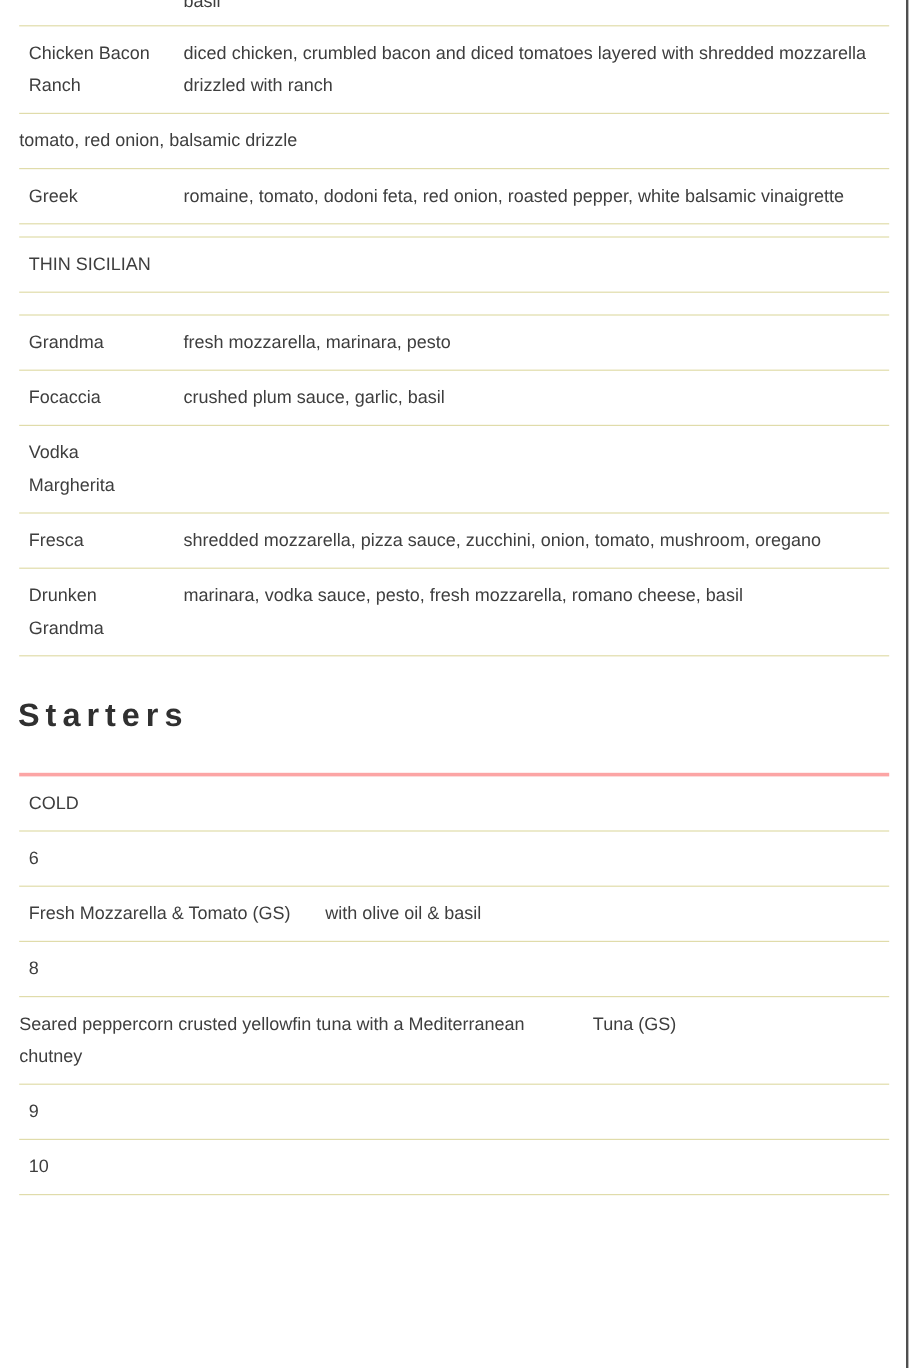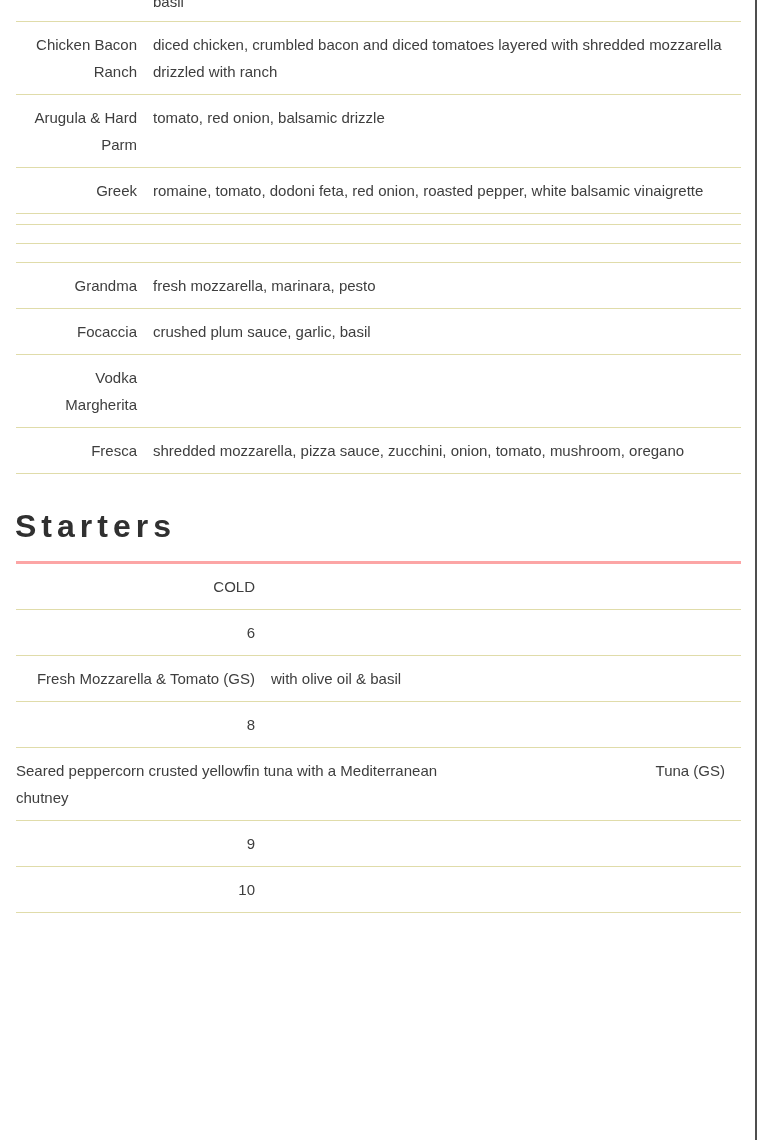--- a/index.html
+++ b/index.html
@@ -23,37 +23,36 @@
   }
   .row.top-border { border-top:3px solid #fca5a5; }
   .cell {
     padding:9px 0 9px 8px;
     line-height:27px;
   }
   .cell.name {
     width:137px;
     flex:none;
     padding-right:16px;
-    text-align:right;
   }
   .cell.desc {
     flex:1;
     padding-left:0;
   }
   .starters-table .cell.name { width:255px; }
   .row.partial-top { height:22px; overflow:hidden; }
   .row.partial-top .cell { padding-top:0; margin-top:-12px; }
   .row.spacer { height:11px; }
   .row.partial-bottom .cell { padding-top:9px; }
   h1.section-heading {
-    font-size:32px;
+    font-size:27px;
     font-weight:700;
     letter-spacing:5px;
     color:#303030;
-    margin:34px 0 16px -1px;
+    margin:34px 0 32px -1px;
   }
   .scrollbar-track {
     position:fixed;
     top:0; right:0;
     width:15px; height:100%;
     background:#ffffff;
   }
   .scrollbar-thumb {
     position:absolute;
     top:0; left:0;
@@ -74,35 +73,35 @@
         <div class="cell desc">basil</div>
       </div>
 
       <div class="row">
         <div class="cell name">Chicken Bacon Ranch</div>
         <div class="cell desc">diced chicken, crumbled bacon and diced tomatoes layered with shredded mozzarella drizzled with ranch</div>
       </div>
 
 
       <div class="row">
-        <div class="cell name">Arugula &amp; Hard Parm</div>
         <div class="cell desc">tomato, red onion, balsamic drizzle</div>
       </div>
 
       <div class="row">
         <div class="cell name">Greek</div>
         <div class="cell desc">romaine, tomato, dodoni feta, red onion, roasted pepper, white balsamic vinaigrette</div>
       </div>
 
       <div class="row spacer">
         <div class="cell name"></div>
         <div class="cell desc"></div>
       </div>
 
       <div class="row">
+        <div class="cell name">THIN SICILIAN</div>
         <div class="cell desc"></div>
       </div>
 
       <div class="row">
         <div class="cell desc"></div>
       </div>
 
       <div class="row">
         <div class="cell name">Grandma</div>
         <div class="cell desc">fresh mozzarella, marinara, pesto</div>
@@ -115,20 +114,24 @@
 
       <div class="row">
         <div class="cell name">Vodka Margherita</div>
       </div>
 
       <div class="row">
         <div class="cell name">Fresca</div>
         <div class="cell desc">shredded mozzarella, pizza sauce, zucchini, onion, tomato, mushroom, oregano</div>
       </div>
 
+      <div class="row">
+        <div class="cell name">Drunken Grandma</div>
+        <div class="cell desc">marinara, vodka sauce, pesto, fresh mozzarella, romano cheese, basil</div>
+      </div>
 
     </div>
 
     <h1 class="section-heading">Starters</h1>
 
     <div class="menu-table starters-table">
 
       <div class="row top-border">
         <div class="cell name">COLD</div>
         <div class="cell desc"></div>

